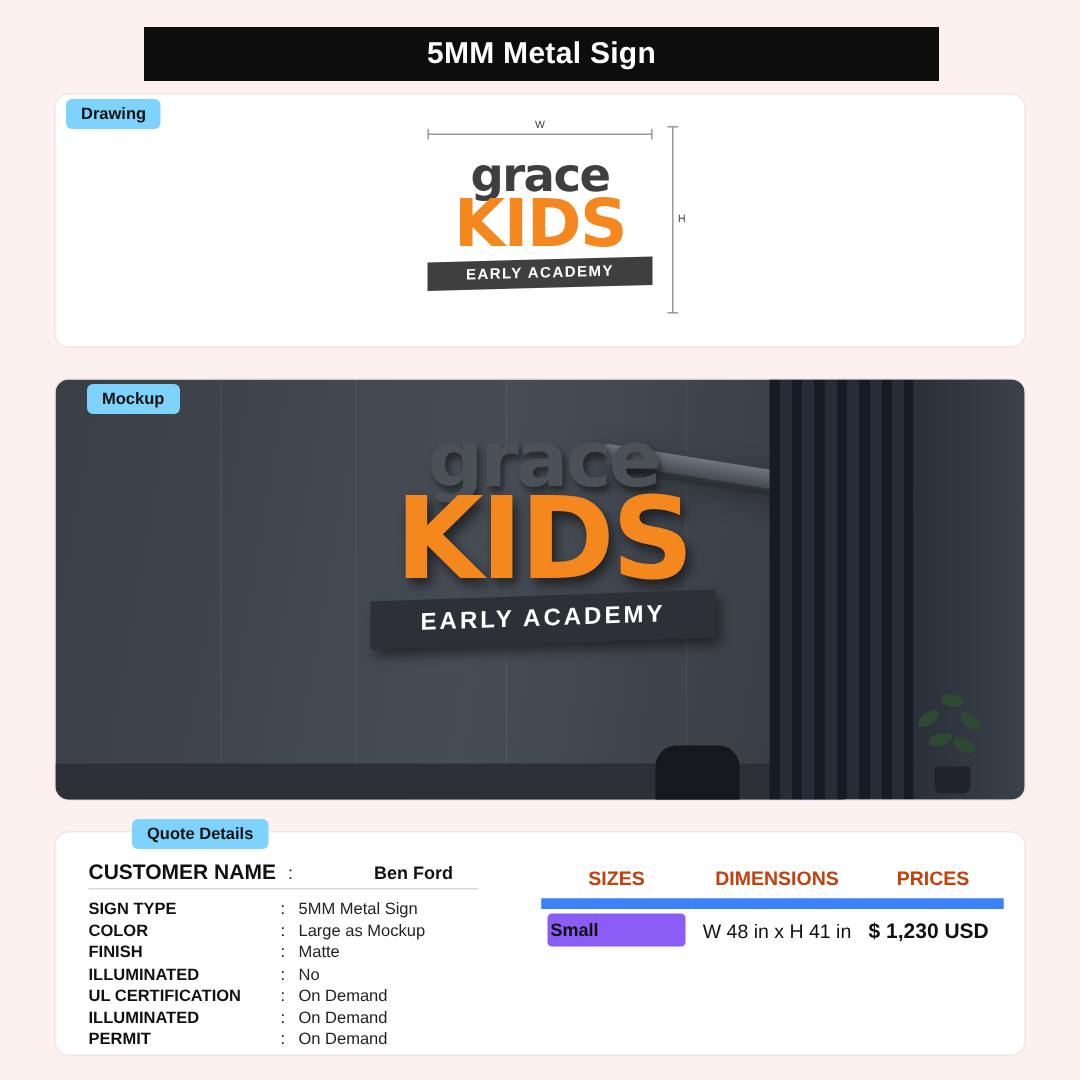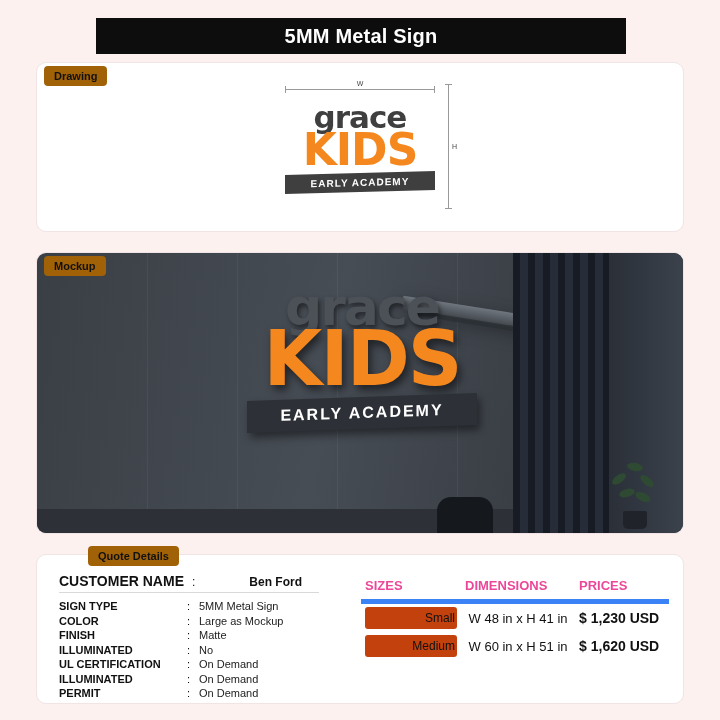--- a/index.html
+++ b/index.html
@@ -33,21 +33,21 @@
     position: absolute;
     background: #ffffff;
     border-radius: 10px;
     border: 1px solid #f0e4e4;
     overflow: hidden;
   }
 
   
   .tag {
     position: absolute;
-    background: #a16207;
+    background: #7dd3fc;
     color: #111;
     font-size: 11px;
     font-weight: bold;
     padding: 4px 10px 4px 10px;
     border-radius: 4px;
     z-index: 5;
     white-space: nowrap;
   }
 
   
@@ -105,21 +105,21 @@
   .dim-h .vbar { width: 1px; background: #999; height: 100%; position: relative; }
   .dim-h .vbar:before, .dim-h .vbar:after {
     content: ""; position: absolute; left: -3px; height: 1px; width: 7px; background: #999;
   }
   .dim-h .vbar:before { top: 0; }
   .dim-h .vbar:after { bottom: 0; }
   .dim-h .lbl { font-size: 7px; color: #444; margin-left: 3px; }
 
   
   #mockup-card { left: 36px; top: 252px; width: 648px; height: 282px; }
-  #tag-mockup { left: 44px; top: 256px; }
+  #tag-mockup { left: 58px; top: 256px; }
 
   .mockup-scene {
     position: absolute; inset: 0;
     background: linear-gradient(100deg,#3a3f45 0%, #474d55 45%, #3c4148 70%, #2f343a 100%);
   }
   
   .panel-line {
     position: absolute; top: 0; bottom: 0; width: 1px;
     background: rgba(255,255,255,0.05);
   }
@@ -233,31 +233,31 @@
   .spec-val { font-size: 11px; color: #222; }
 
   
   .quote-right { flex: 1; padding-top: 2px; }
   table.price {
     width: 100%;
     border-collapse: collapse;
     font-size: 12px;
   }
   table.price th {
-    font-size: 13px; font-weight: bold; color: #ec4899;
+    font-size: 13px; font-weight: bold; color: #c2410c;
     padding: 3px 4px 6px 4px;
-    text-align: left;
-    border-bottom: 5px solid #3b82f6;
+    text-align: center;
+    border-bottom: 7px solid #3b82f6;
   }
   table.price th.size-col { width: 100px; }
   table.price td { padding: 3px 4px; }
   .size-cell {
-    background: #c2410c;
-    font-size: 12px; font-weight: normal; color: #111;
-    text-align: right;
+    background: #8b5cf6;
+    font-size: 12px; font-weight: bold; color: #111;
+    text-align: left;
     border-radius: 3px;
     padding: 4px 2px;
   }
   .dim-cell { text-align: center; font-size: 13px; color: #111; }
   .price-cell { text-align: left; font-size: 14px; font-weight: bold; color: #111; }
 </style>
 </head>
 <body>
 
 <div class="page">
@@ -370,27 +370,20 @@
             </tr>
           </thead>
           <tbody>
             <tr>
               <td>
                   <div class="size-cell">Small</div>
                 </td>
               <td class="dim-cell">W 48 in x H 41 in</td>
               <td class="price-cell">$ 1,230 USD</td>
             </tr>
-            <tr>
-              <td>
-                  <div class="size-cell">Medium</div>
-                </td>
-              <td class="dim-cell">W 60 in x H 51 in</td>
-              <td class="price-cell">$ 1,620 USD</td>
-            </tr>
           </tbody>
         </table>
       </div>
 
     </div>
   </div>
 
 </div>
 
 </body></html>

